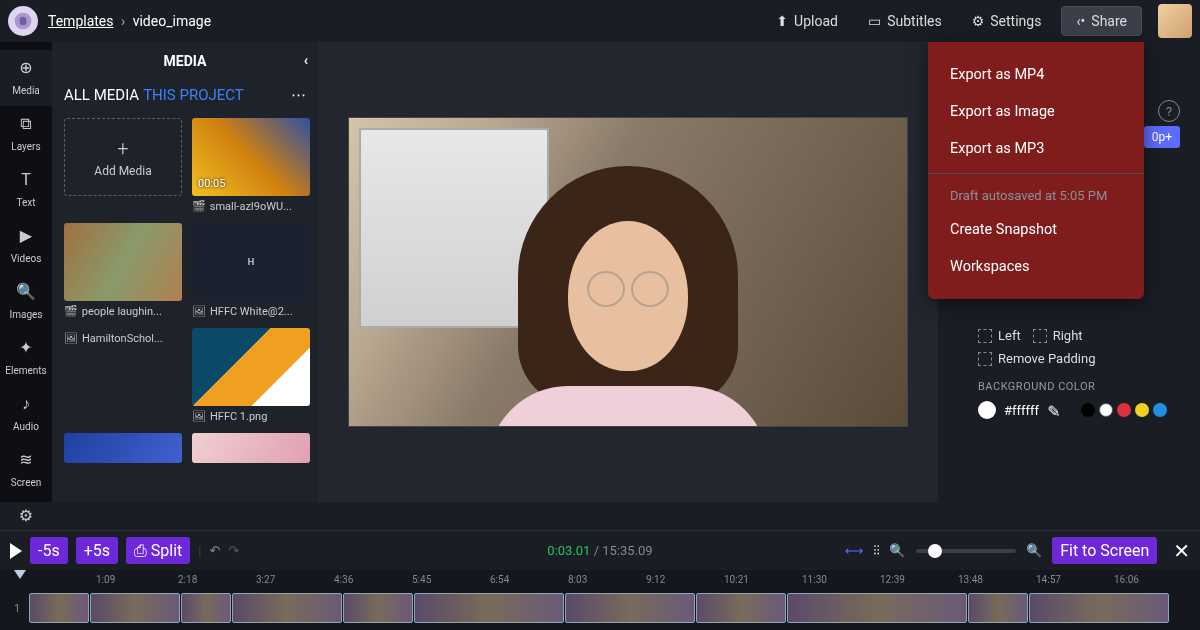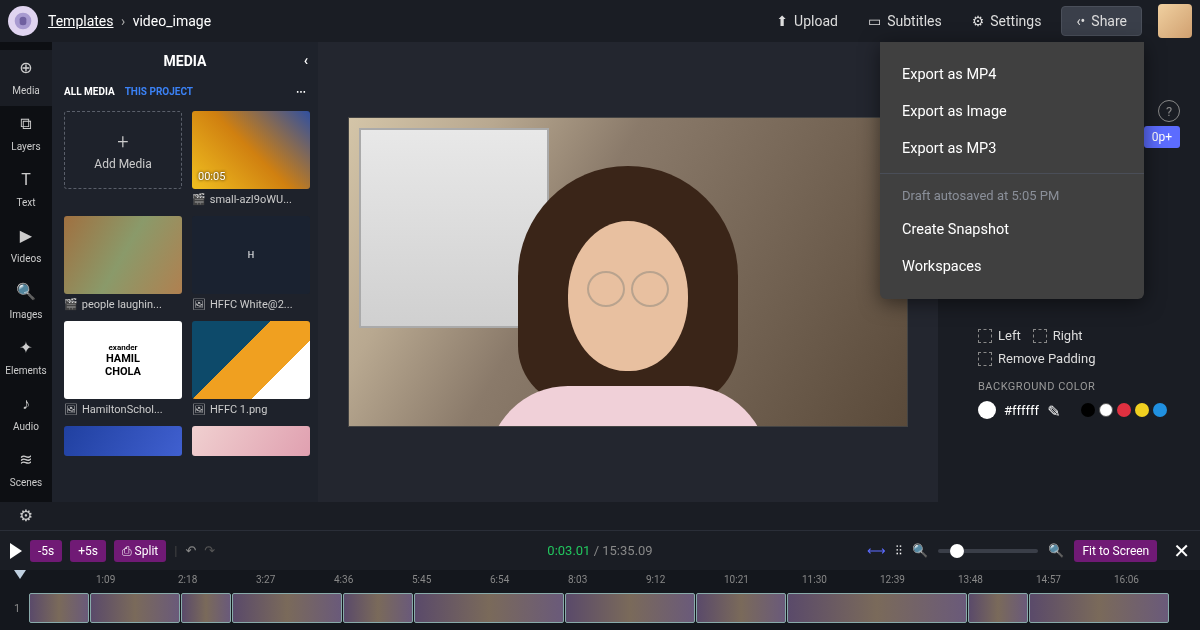--- a/index.html
+++ b/index.html
@@ -23,21 +23,21 @@
 .rail { position: absolute; left: 0; top: 42px; width: 52px; height: 460px; background: #0d0f13; display: flex; flex-direction: column; align-items: center; padding-top: 8px; }
 .rail-item { width: 52px; padding: 8px 0; text-align: center; cursor: pointer; color: #ccc; }
 .rail-item.active { background: #1a1d24; }
 .rail-item .ricon { font-size: 16px; display: block; margin-bottom: 2px; }
 .rail-item .rlabel { font-size: 10px; }
 
 
 .media-panel { position: absolute; left: 52px; top: 42px; width: 266px; height: 460px; background: #1e222b; }
 .media-header { height: 38px; display: flex; align-items: center; justify-content: center; font-weight: 700; font-size: 14px; position: relative; }
 .media-collapse { position: absolute; right: 10px; top: 10px; cursor: pointer; }
-.media-tabs { display: flex; align-items: center; padding: 6px 12px; gap: 10px; font-size: 10px; font-weight: bold; }
+.media-tabs { display: flex; align-items: center; padding: 6px 12px; gap: 4px; font-size: 15px; }
 .media-tabs .tab { color: #3b82f6; cursor: pointer; }
 .media-tabs .tab.active { color: #fff; }
 .media-tabs .more { margin-left: auto; color: #fff; cursor: pointer; }
 .media-grid { padding: 8px 12px; display: grid; grid-template-columns: 1fr 1fr; gap: 10px; overflow: hidden; }
 .media-card { width: 118px; }
 .media-thumb { width: 118px; height: 78px; border-radius: 3px; position: relative; overflow: hidden; }
 .add-media { border: 1.5px dashed #5a5f6a; display: flex; flex-direction: column; align-items: center; justify-content: center; gap: 4px; color: #ccc; font-size: 12px; }
 .add-media .plus { font-size: 20px; font-weight: 300; }
 .media-dur { position: absolute; left: 6px; bottom: 6px; font-size: 11px; color: #fff; text-shadow: 0 0 3px #000; }
 .media-caption { font-size: 11px; color: #ccc; margin-top: 4px; white-space: nowrap; overflow: hidden; text-overflow: ellipsis; display: flex; align-items: center; gap: 4px; }
@@ -47,21 +47,21 @@
 .preview { width: 560px; height: 310px; background: linear-gradient(120deg, #d4c5a8 0%, #b8a890 20%, #8a7a6a 40%, #5a4a3a 100%); border: 1px solid #444; position: relative; overflow: hidden; }
 .preview .window { position: absolute; left: 10px; top: 10px; width: 190px; height: 200px; background: linear-gradient(#e8e8e8, #d0d0d0); border: 2px solid #aaa; }
 .preview .person { position: absolute; left: 50%; bottom: -20px; transform: translateX(-50%); width: 240px; height: 280px; }
 .preview .hair { width: 220px; height: 240px; background: #3a2518; border-radius: 110px 110px 60px 60px; margin: 0 auto; }
 .preview .face { position: absolute; top: 55px; left: 50%; transform: translateX(-50%); width: 120px; height: 150px; background: #e8c0a0; border-radius: 50% 50% 48% 48%; }
 .preview .glasses { position: absolute; top: 50px; width: 100%; display: flex; justify-content: center; gap: 6px; }
 .preview .lens { width: 38px; height: 36px; border: 2.5px solid rgba(180,160,140,0.9); border-radius: 50%; }
 .preview .shirt { position: absolute; bottom: -30px; left: 50%; transform: translateX(-50%); width: 280px; height: 90px; background: #f0d0d8; border-radius: 80px 80px 0 0; }
 
 
-.dropdown { position: absolute; right: 56px; top: 42px; width: 264px; background: #404040; border-radius: 0 0 6px 6px; box-shadow: 0 4px 20px rgba(0,0,0,0.5); z-index: 100; padding: 14px 0; }
+.dropdown { position: absolute; right: 56px; top: 42px; width: 216px; background: #7f1d1d; border-radius: 0 0 6px 6px; box-shadow: 0 4px 20px rgba(0,0,0,0.5); z-index: 100; padding: 14px 0; }
 .dd-item { padding: 10px 22px; font-size: 14.5px; cursor: pointer; }
 .dd-sep { height: 1px; background: #4a4e58; margin: 6px 0; }
 .dd-info { padding: 8px 22px; font-size: 13px; color: #8a8f99; }
 
 
 .rpeek { position: absolute; right: 0; top: 86px; width: 250px; z-index: 50; }
 .help-icon { position: absolute; right: 20px; top: 14px; width: 22px; height: 22px; border: 1.5px solid #888; border-radius: 50%; display: flex; align-items: center; justify-content: center; font-size: 13px; color: #888; cursor: pointer; }
 .badge-0p { position: absolute; right: 20px; top: 40px; background: #5c6cff; color: #fff; font-size: 12px; padding: 4px 8px; border-radius: 3px; }
 .padding-controls { position: absolute; right: 22px; top: 242px; width: 200px; }
 .pad-row { display: flex; gap: 12px; margin-bottom: 8px; }
@@ -71,21 +71,21 @@
 .bg-row { display: flex; align-items: center; gap: 8px; }
 .swatch { width: 18px; height: 18px; border-radius: 50%; }
 .hex { font-size: 13px; }
 .picker { width: 16px; height: 16px; cursor: pointer; }
 .chips { display: flex; gap: 4px; margin-left: 10px; }
 .chip { width: 14px; height: 14px; border-radius: 50%; cursor: pointer; }
 
 
 .playbar { position: absolute; left: 0; bottom: 60px; width: 100%; height: 40px; background: #1a1d24; border-top: 1px solid #2a2e38; display: flex; align-items: center; padding: 0 10px; gap: 8px; font-size: 13px; }
 .play-icon { width: 0; height: 0; border-left: 12px solid #fff; border-top: 8px solid transparent; border-bottom: 8px solid transparent; cursor: pointer; }
-.pbtn { padding: 4px 8px; background: #701a75; border-radius: 3px; cursor: pointer; font-size: 12px; text-align: right; }
+.pbtn { padding: 4px 8px; background: #6d28d9; border-radius: 3px; cursor: pointer; font-size: 16px; text-align: right; }
 .pdiv { color: #444; }
 .timecode { position: absolute; left: 50%; transform: translateX(-50%); }
 .timecode .cur { color: #22c55e; }
 .timecode .tot { color: #888; }
 .pb-right { margin-left: auto; display: flex; align-items: center; gap: 10px; }
 .zoom-track { width: 100px; height: 4px; background: #3a3e48; border-radius: 2px; position: relative; }
 .zoom-thumb { position: absolute; left: 12px; top: -5px; width: 14px; height: 14px; background: #fff; border-radius: 50%; }
 .close-x { font-size: 20px; cursor: pointer; margin-left: 6px; }
 
 
@@ -136,21 +136,21 @@
 </div>
 
 <div class="rail">
   <div class="rail-item active"><span class="ricon">⊕</span><span class="rlabel">Media</span></div>
   <div class="rail-item"><span class="ricon">⧉</span><span class="rlabel">Layers</span></div>
   <div class="rail-item"><span class="ricon">T</span><span class="rlabel">Text</span></div>
   <div class="rail-item"><span class="ricon">▶</span><span class="rlabel">Videos</span></div>
   <div class="rail-item"><span class="ricon">🔍</span><span class="rlabel">Images</span></div>
   <div class="rail-item"><span class="ricon">✦</span><span class="rlabel">Elements</span></div>
   <div class="rail-item"><span class="ricon">♪</span><span class="rlabel">Audio</span></div>
-  <div class="rail-item"><span class="ricon">≋</span><span class="rlabel">Scenes</span></div>
+  <div class="rail-item"><span class="ricon">≋</span><span class="rlabel">Screen</span></div>
   <div class="rail-item"><span class="ricon">⚙</span><span class="rlabel">Plugins</span></div>
 </div>
 
 <div class="media-panel">
   <div class="media-header">
     <span>MEDIA</span>
     <span class="media-collapse">
       <span>‹</span>
     </span>
   </div>
@@ -185,25 +185,20 @@
         </div>
     </div>
     <div class="media-card">
       <div class="media-thumb" style="background:#1a2230; display:flex; align-items:center; justify-content:center; color:#fff; font-size:9px; text-align:center;">H</div>
       <div class="media-caption">
           <span>🖼</span>
           <span>HFFC White@2...</span>
         </div>
     </div>
     <div class="media-card">
-      <div class="media-thumb" style="background:#fff; color:#000; display:flex; flex-direction:column; align-items:center; justify-content:center; font-size:11px; font-weight:700;">
-          <div style="font-size:8px">exander</div>
-          <div>HAMIL</div>
-          <div>CHOLA</div>
-        </div>
       <div class="media-caption">
           <span>🖼</span>
           <span>HamiltonSchol...</span>
         </div>
     </div>
     <div class="media-card">
       <div class="media-thumb" style="background:linear-gradient(135deg, #0d4a6a 40%, #f0a020 40%, #f0a020 70%, #fff 70%);"></div>
       <div class="media-caption">
           <span>🖼</span>
           <span>HFFC 1.png</span>

